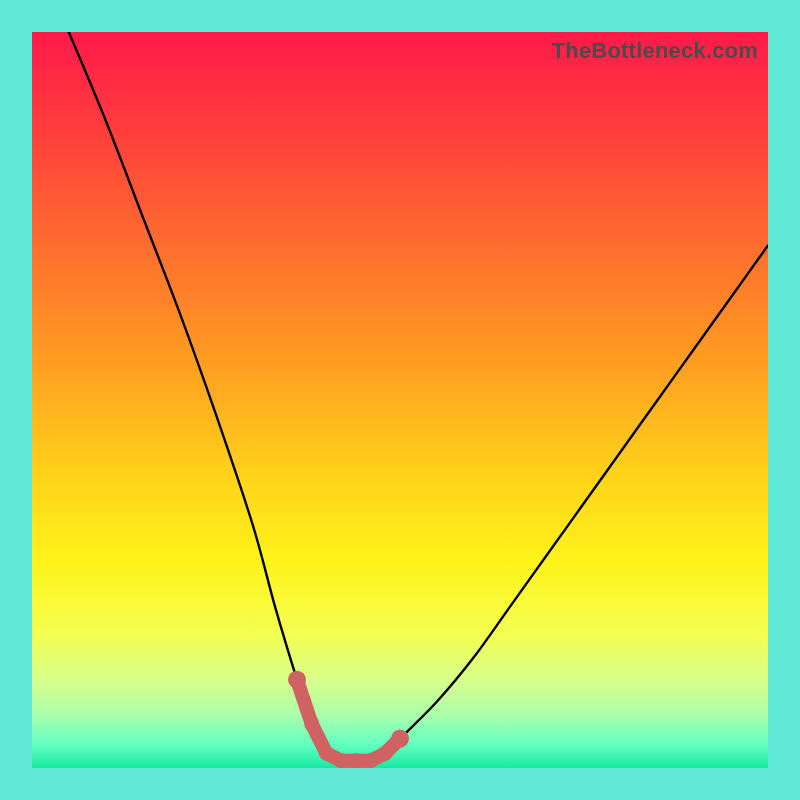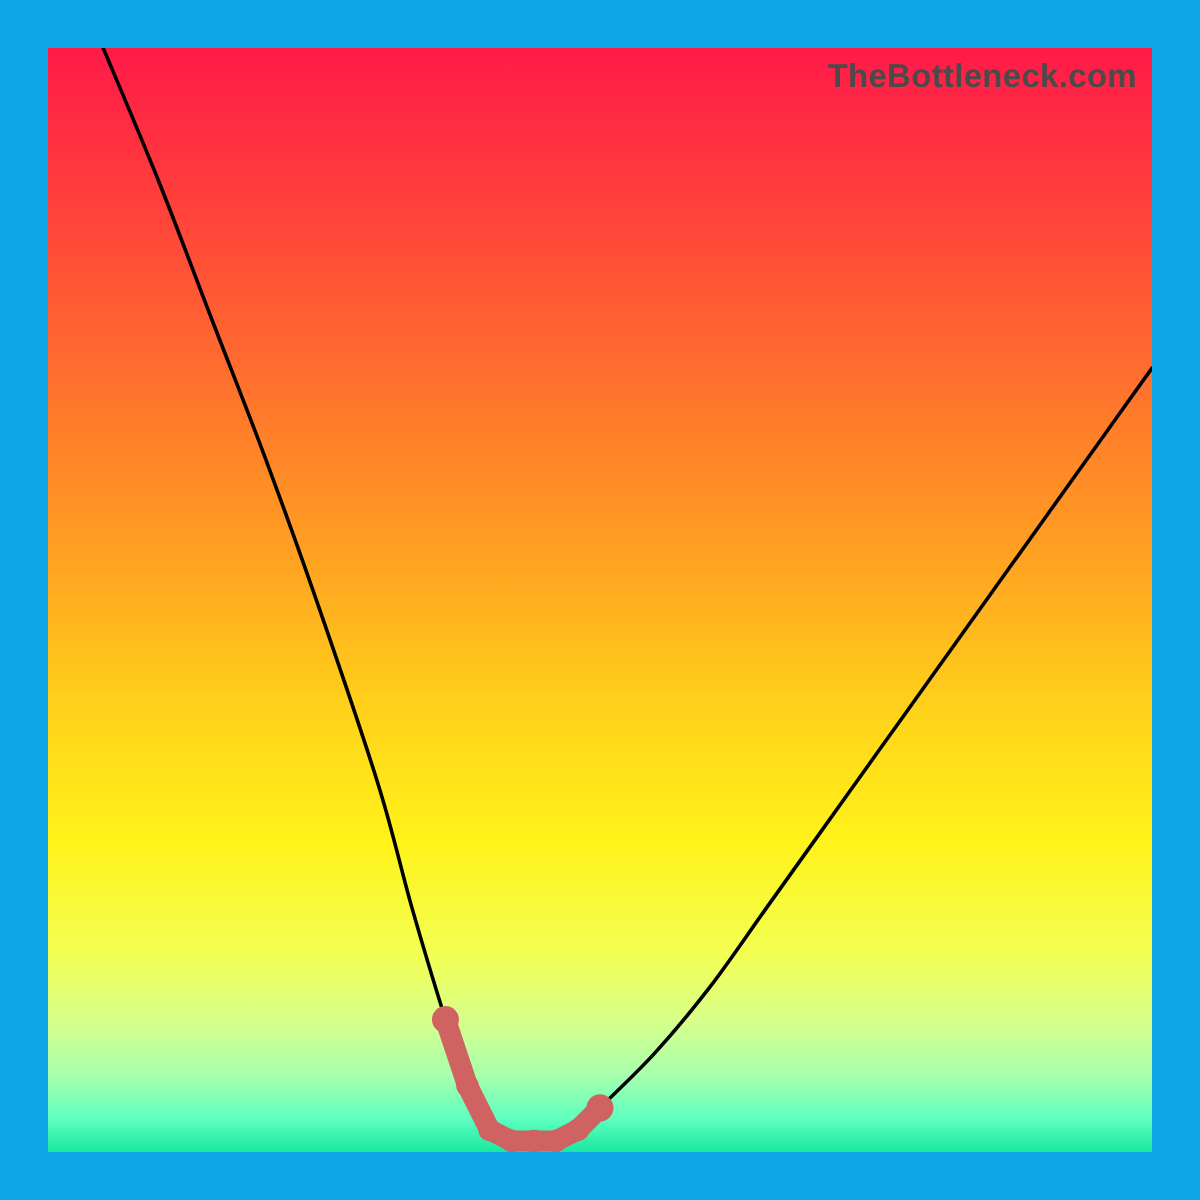--- a/index.html
+++ b/index.html
@@ -8,21 +8,21 @@
     width: 800px;
     height: 800px;
     background: #000;
     overflow: hidden;
     font-family: Arial, Helvetica, sans-serif;
   }
   .frame {
     position: relative;
     width: 800px;
     height: 800px;
-    background: #0ea5e9;
+    background: #5eead4;
   }
   .plot-area {
     position: absolute;
     left: 32px;
     top: 32px;
     width: 736px;
     height: 736px;
     overflow: hidden;
   }
   .gradient-bg {

